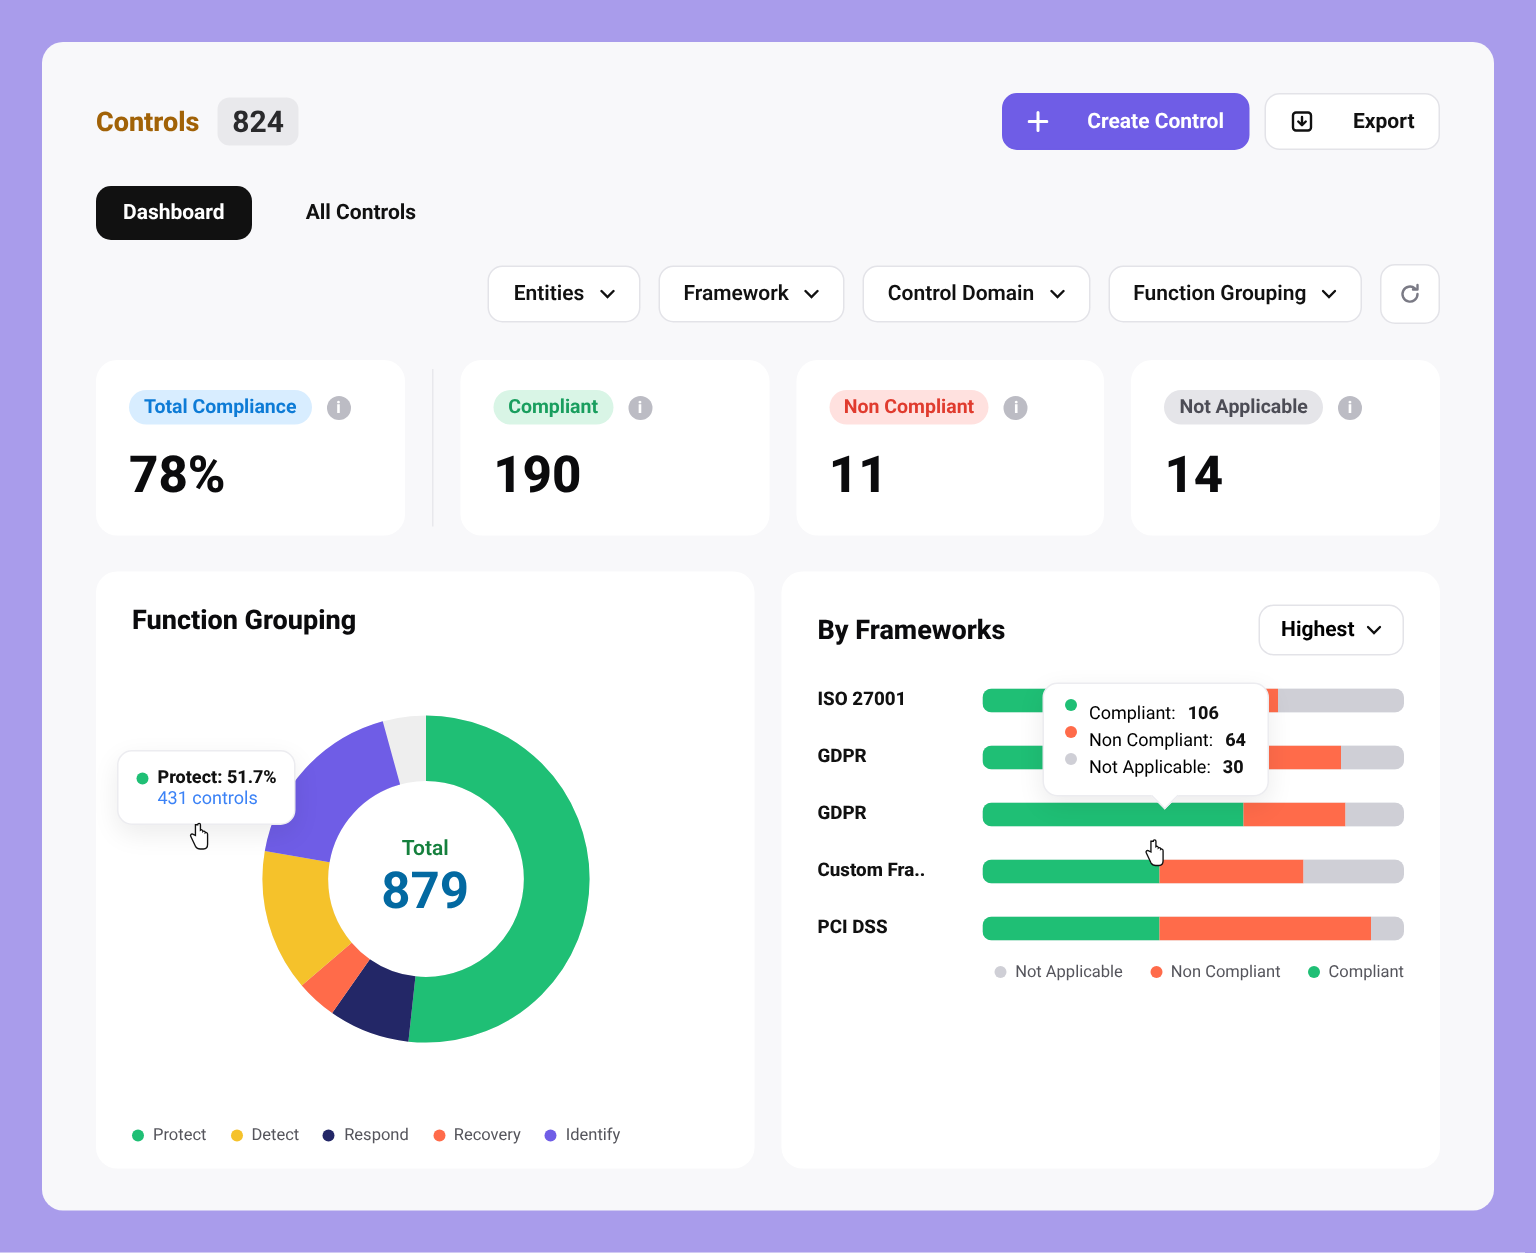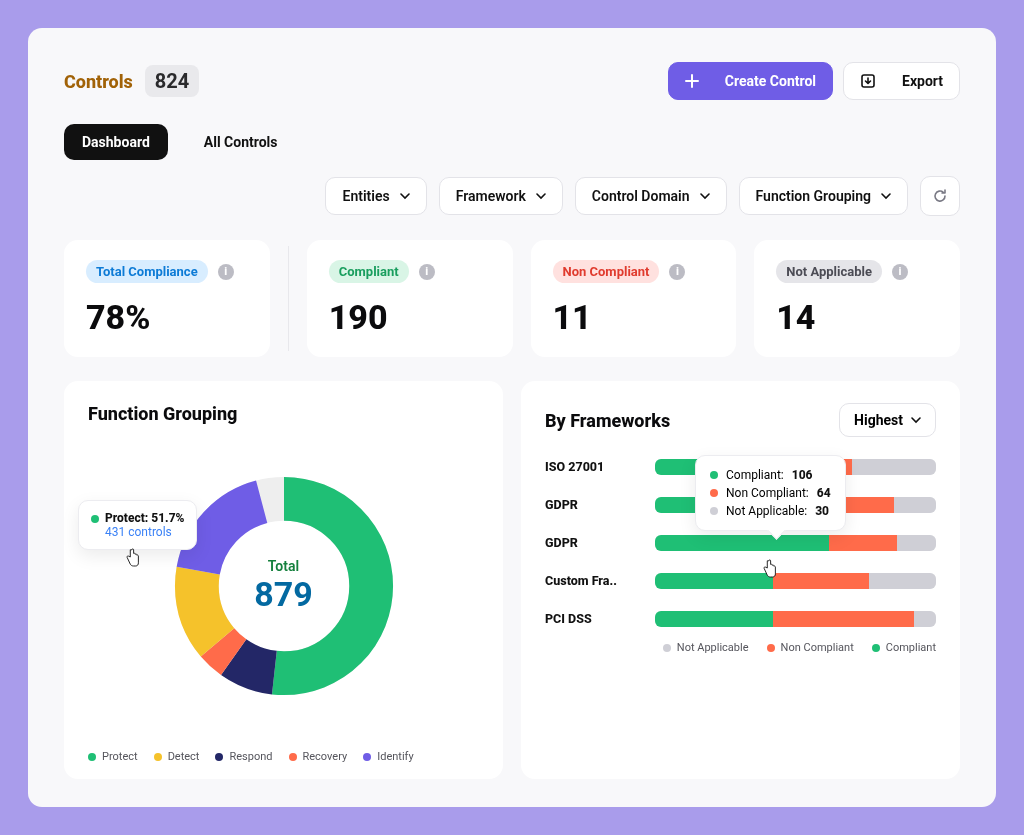--- a/index.html
+++ b/index.html
@@ -59,21 +59,21 @@
   .c-green{background:#1fbf75;} .c-yellow{background:#f5c22b;} .c-navy{background:#232767;} .c-orange{background:#ff6b4a;} .c-violet{background:#6f5de6;} .c-gray{background:#cfcfd6;}
   
   .bars { display:flex; flex-direction:column; gap:22px; margin-top:22px; position:relative;}
   .barrow { display:flex; gap:14px;}
   .barlabel { flex:0 0 96px; font-size:12.5px; font-weight:800; color:#111; white-space:nowrap; overflow:hidden; text-overflow:ellipsis;}
   .bar { flex:1; height:16px; border-radius:6px; overflow:hidden; display:flex; background:#eef0f2;}
   .seg { height:100%;}
   .seg.g{background:#1fbf75;} .seg.o{background:#ff6b4a;} .seg.gr{background:#cfcfd6;}
   .bar-tip { position:absolute; left:150px; top:-4px; background:#fff; border:1px solid #ececf0; border-radius:10px; box-shadow:0 6px 18px rgba(0,0,0,.08); padding:10px 14px; font-size:12px; line-height:1.5;}
   .bar-tip::after{ content:""; position:absolute; bottom:-7px; left:74px; width:12px; height:12px; background:#fff; border-right:1px solid #ececf0; border-bottom:1px solid #ececf0; transform:rotate(45deg);}
-  .bar-tip .row{display:flex;align-items:center;gap:8px;}
+  .bar-tip .row{display:flex;gap:8px;}
   .bar-tip .row b{font-weight:800;color:#111;}
   .bar-tip .dot{width:8px;height:8px;border-radius:50%;}
   .cursor-hand2 { position:absolute; left:216px; top:100px; width:18px; height:20px;}
   .legend-r { display:flex; gap:18px; font-size:11px; color:#55555c; justify-content:flex-end; margin-top:14px;}
 </style>
 </head>
 <body>
 
 <div class="app">
 

